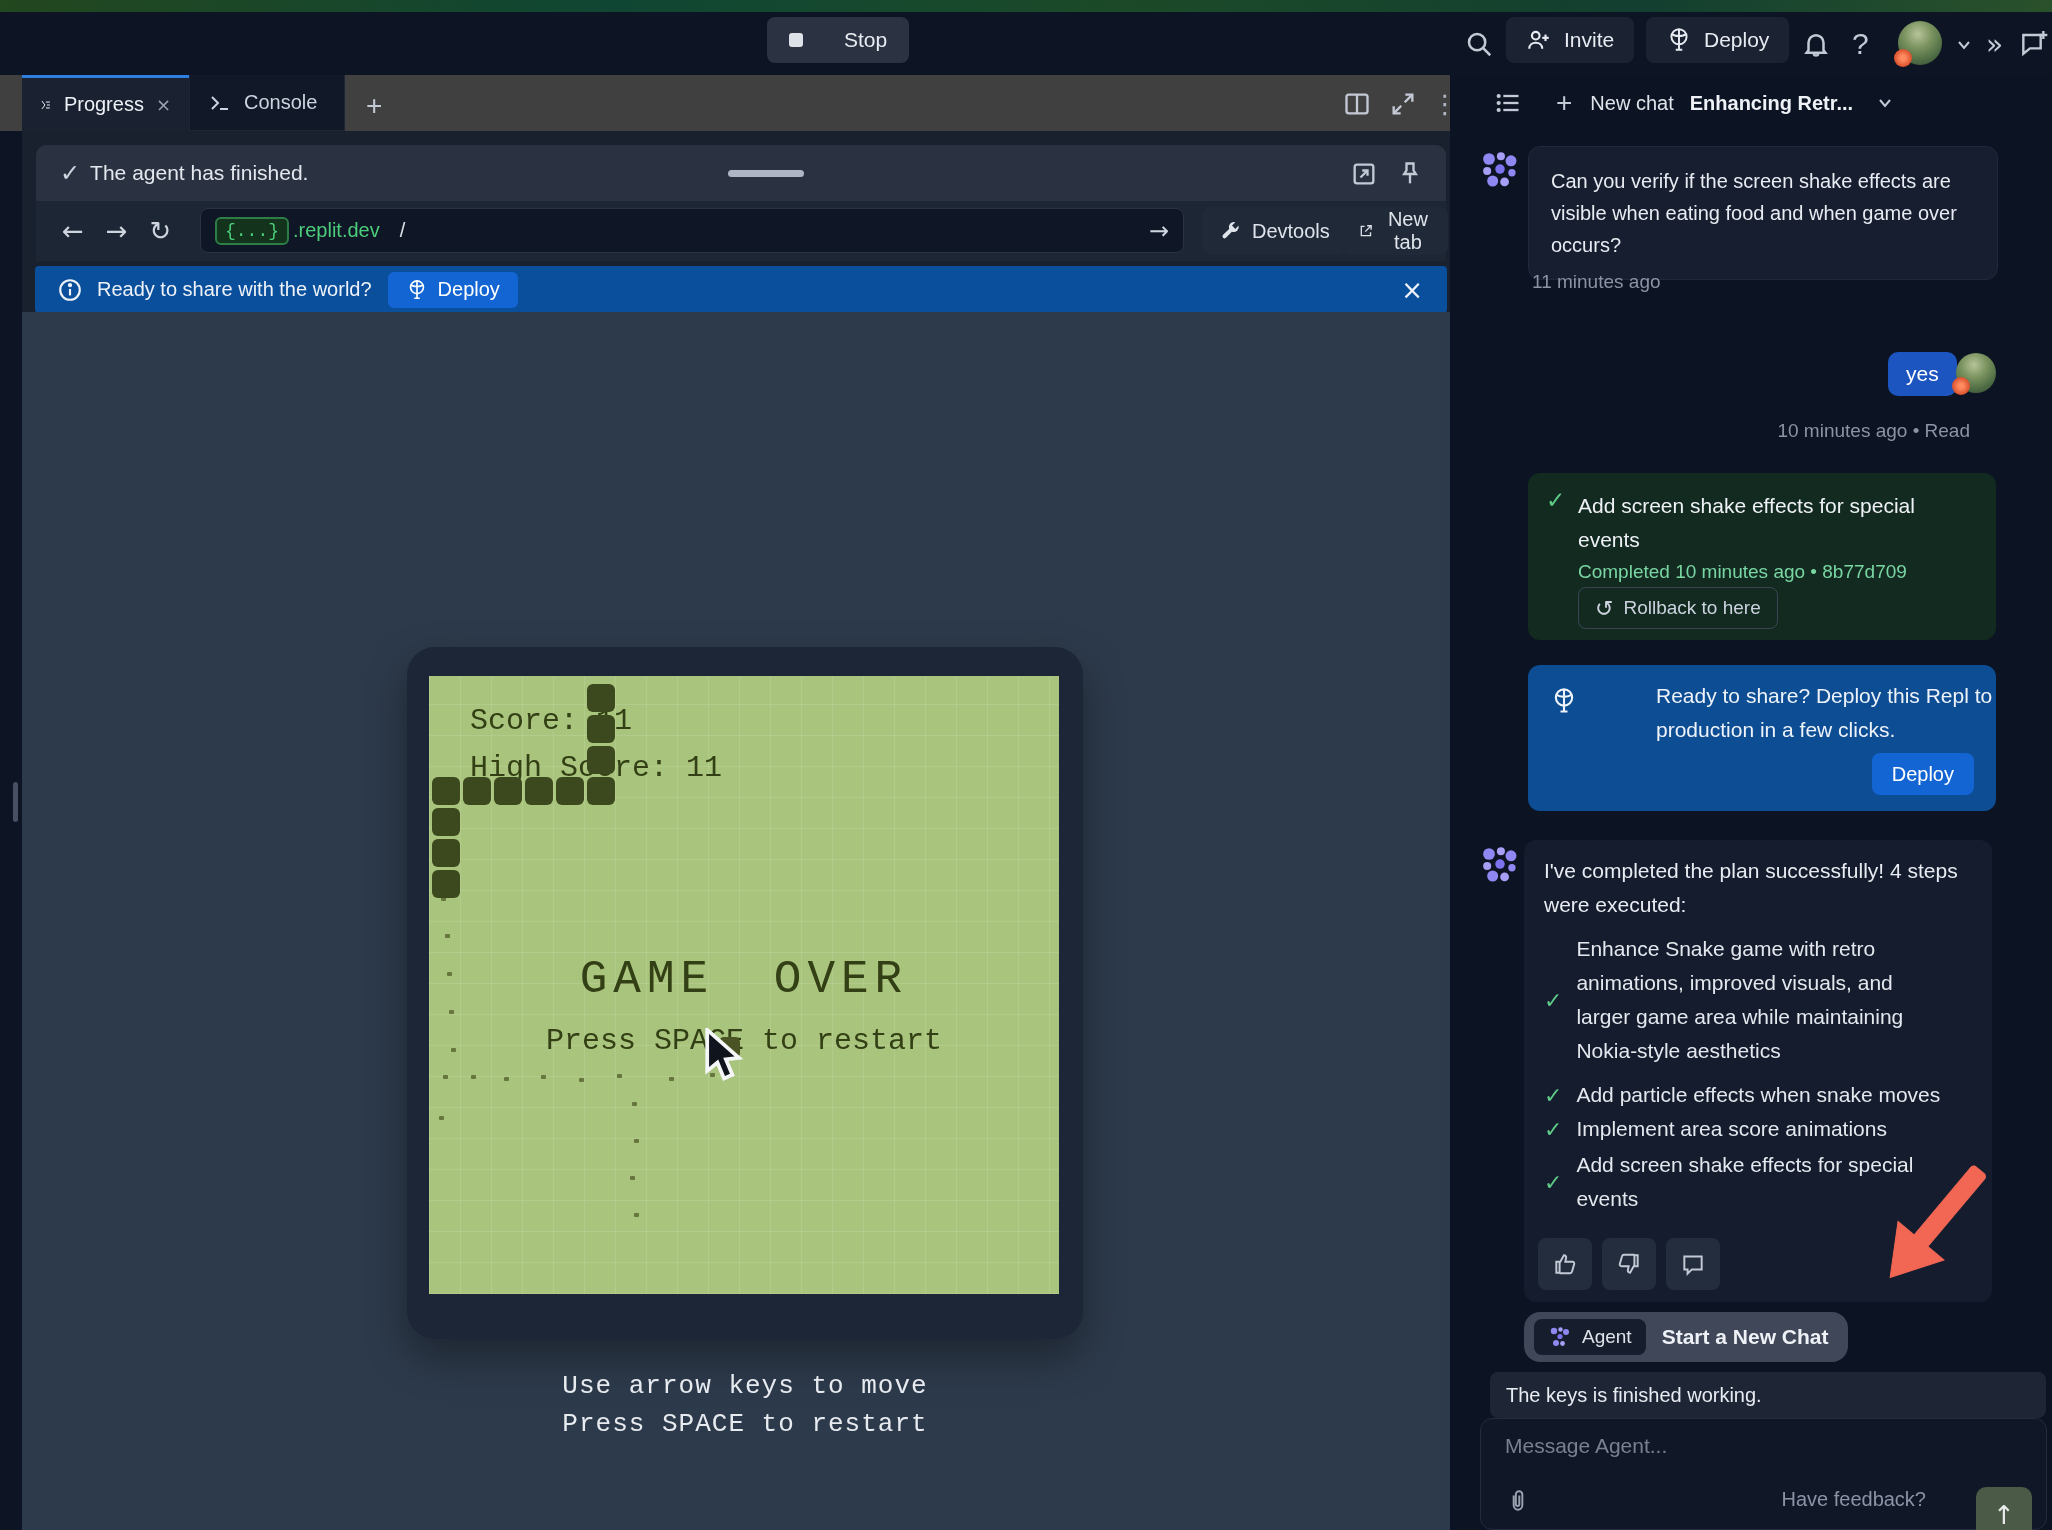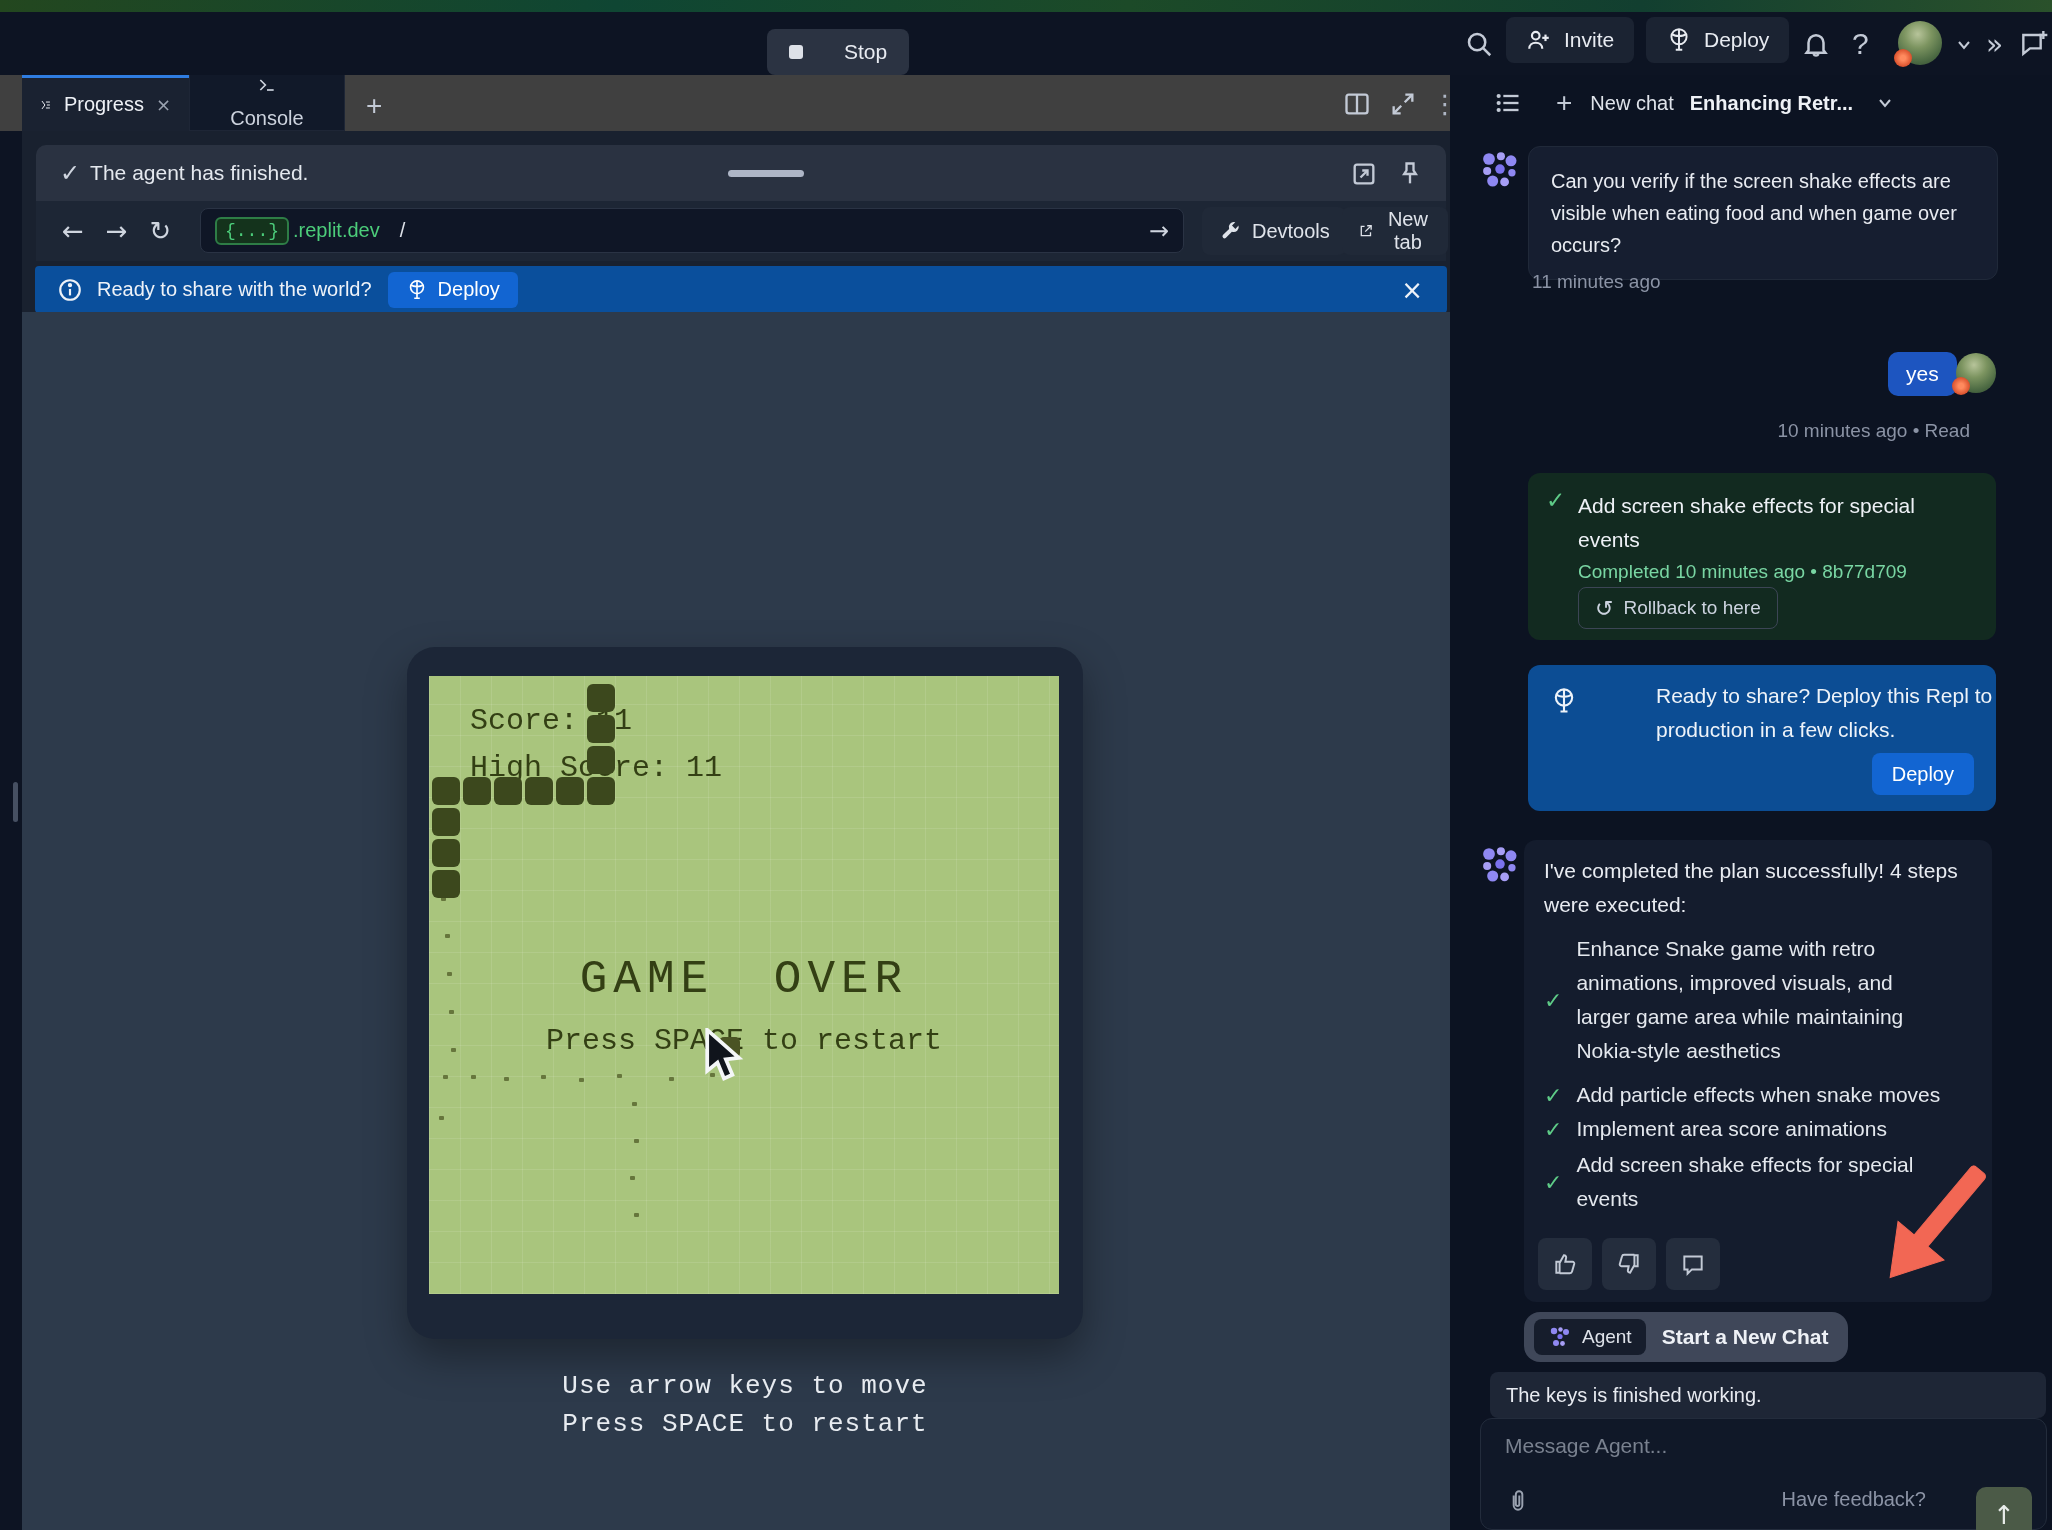--- a/index.html
+++ b/index.html
@@ -106,21 +106,21 @@
   .checkmark{color:#cfd5df;font-family:"DejaVu Sans",sans-serif;}
 </style>
 </head>
 <body>
 
 <div id="app">
 
   <div class="abs top-accent"></div>
 
   <div class="abs topbar">
-    <button class="btn-dark" style="position:absolute;left:767px;top:17px;gap:41px;">
+    <button class="btn-dark" style="position:absolute;left:767px;top:5px;gap:41px;">
       <span class="stop-square"></span>
       <span>Stop</span>
     </button>
     <button class="icon-btn" style="position:absolute;left:1458px;top:16px;">
       <svg width="30" height="30" viewBox="0 0 24 24" fill="none" stroke="currentColor" stroke-width="2">
           <circle cx="10.5" cy="10.5" r="6.5"></circle>
           <line x1="15.5" y1="15.5" x2="21" y2="21"></line>
         </svg>
     </button>
     <button class="btn-ghost" style="position:absolute;left:1506px;top:5px;">
@@ -166,21 +166,21 @@
     <div class="tab active" style="left:22px;width:167px;">
       <svg width="24" height="24" viewBox="0 0 24 24" fill="none" stroke="currentColor" stroke-width="2">
           <path d="M4 4l6 8-6 8"></path>
           <line x1="12" y1="6" x2="20" y2="6"></line>
           <line x1="14" y1="12" x2="20" y2="12"></line>
           <line x1="12" y1="18" x2="20" y2="18"></line>
         </svg>
       <span>Progress</span>
       <span class="glyph" style="font-size:18px;color:#9aa2b0;">×</span>
     </div>
-    <div class="tab inactive" style="left:189px;width:156px;flex-direction:column;">
+    <div class="tab inactive" style="left:189px;width:156px;">
       <svg width="24" height="24" viewBox="0 0 24 24" fill="none" stroke="currentColor" stroke-width="2">
           <polyline points="4,6 10,12 4,18"></polyline>
           <line x1="12" y1="18" x2="20" y2="18"></line>
         </svg>
       <span>Console</span>
     </div>
     <button class="icon-btn" style="position:absolute;left:360px;top:14px;font-size:28px;">+</button>
     <button class="icon-btn" style="position:absolute;left:1337px;top:14px;">
       <svg width="28" height="28" viewBox="0 0 24 24" fill="none" stroke="currentColor" stroke-width="2">
           <rect x="3" y="4" width="18" height="16" rx="2"></rect>

